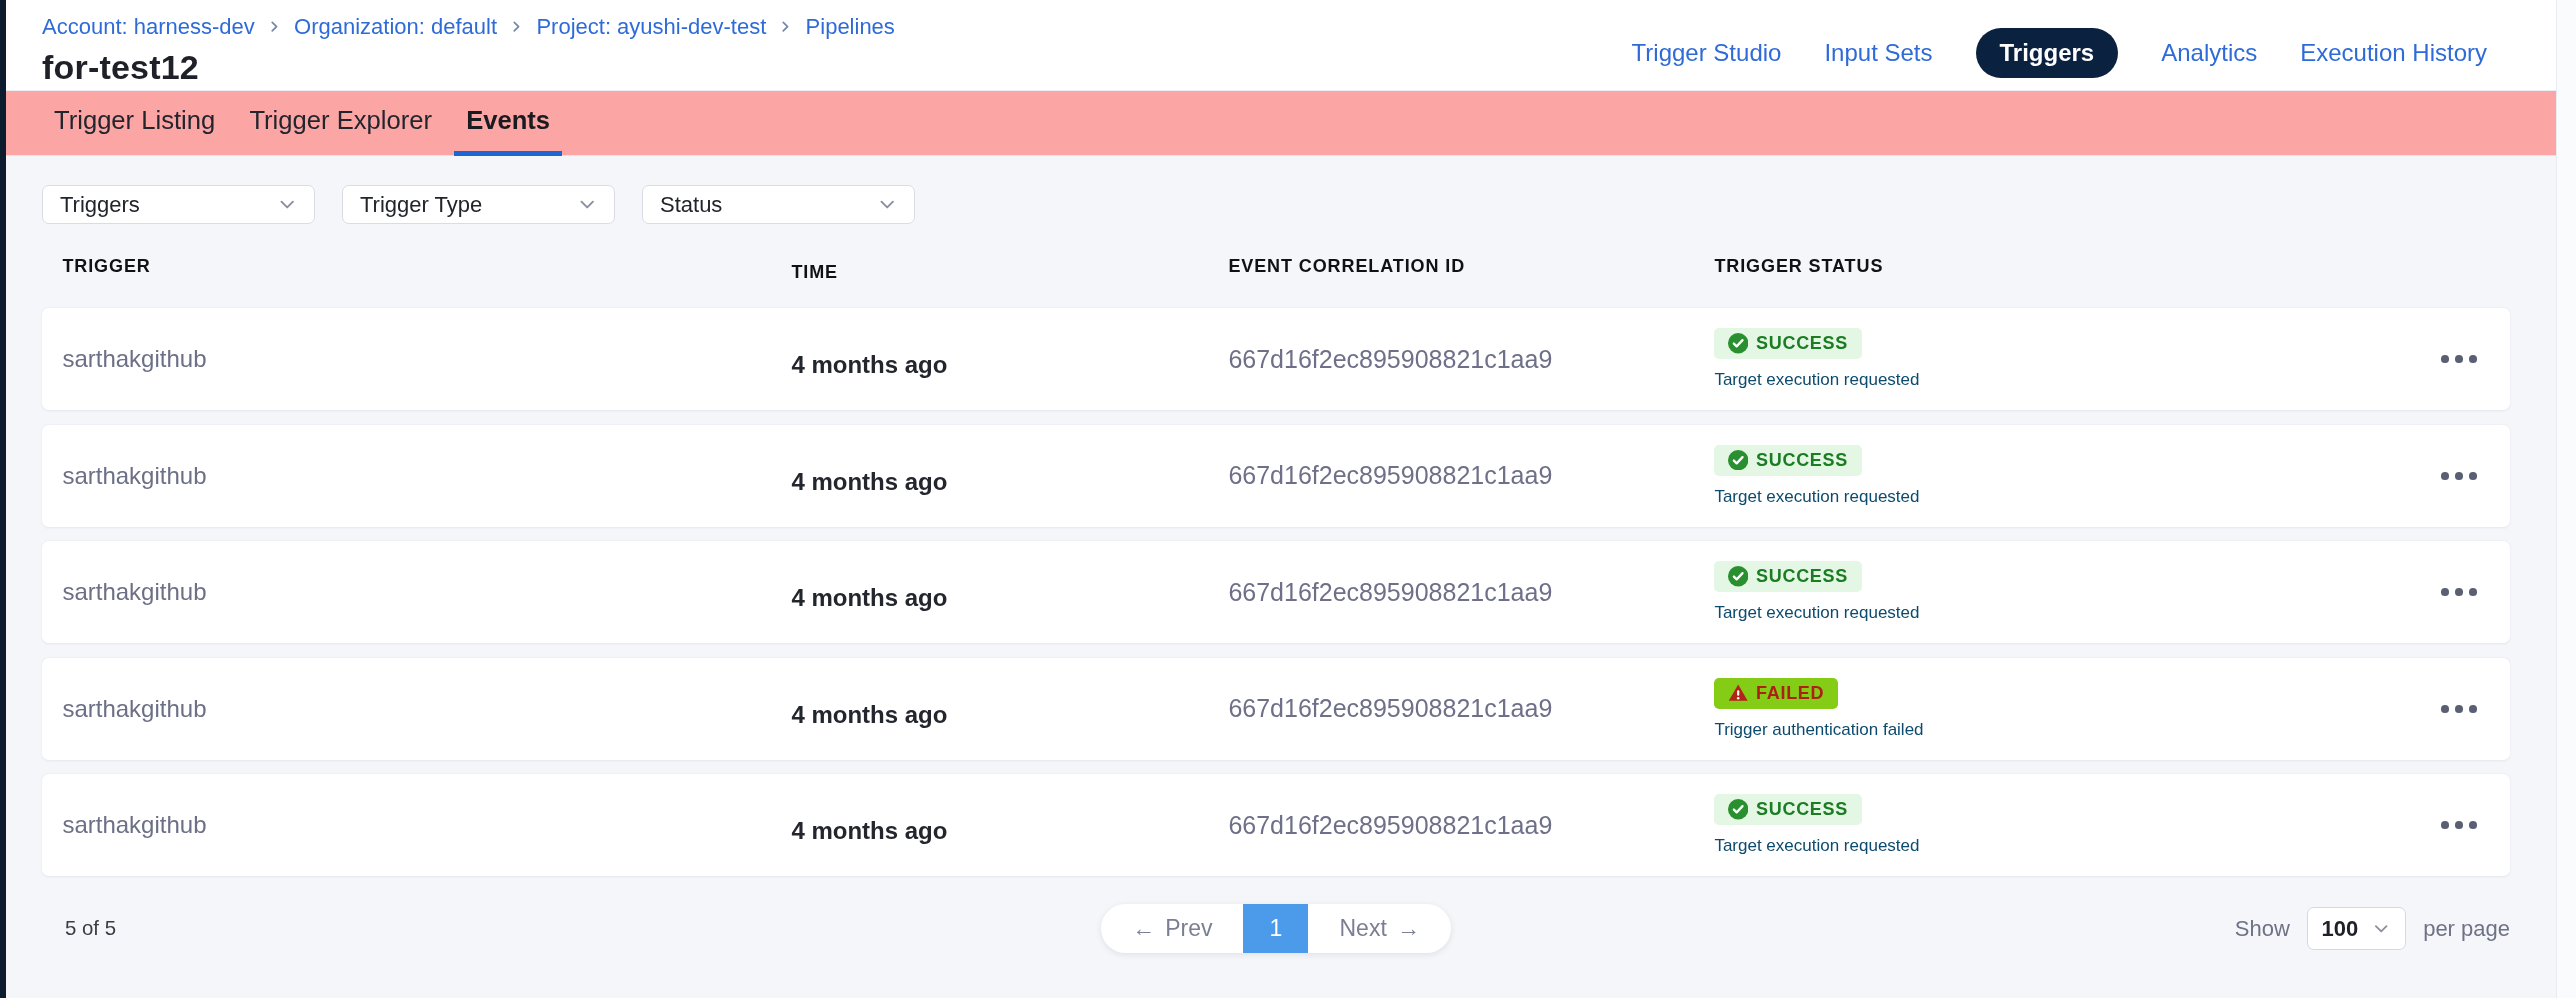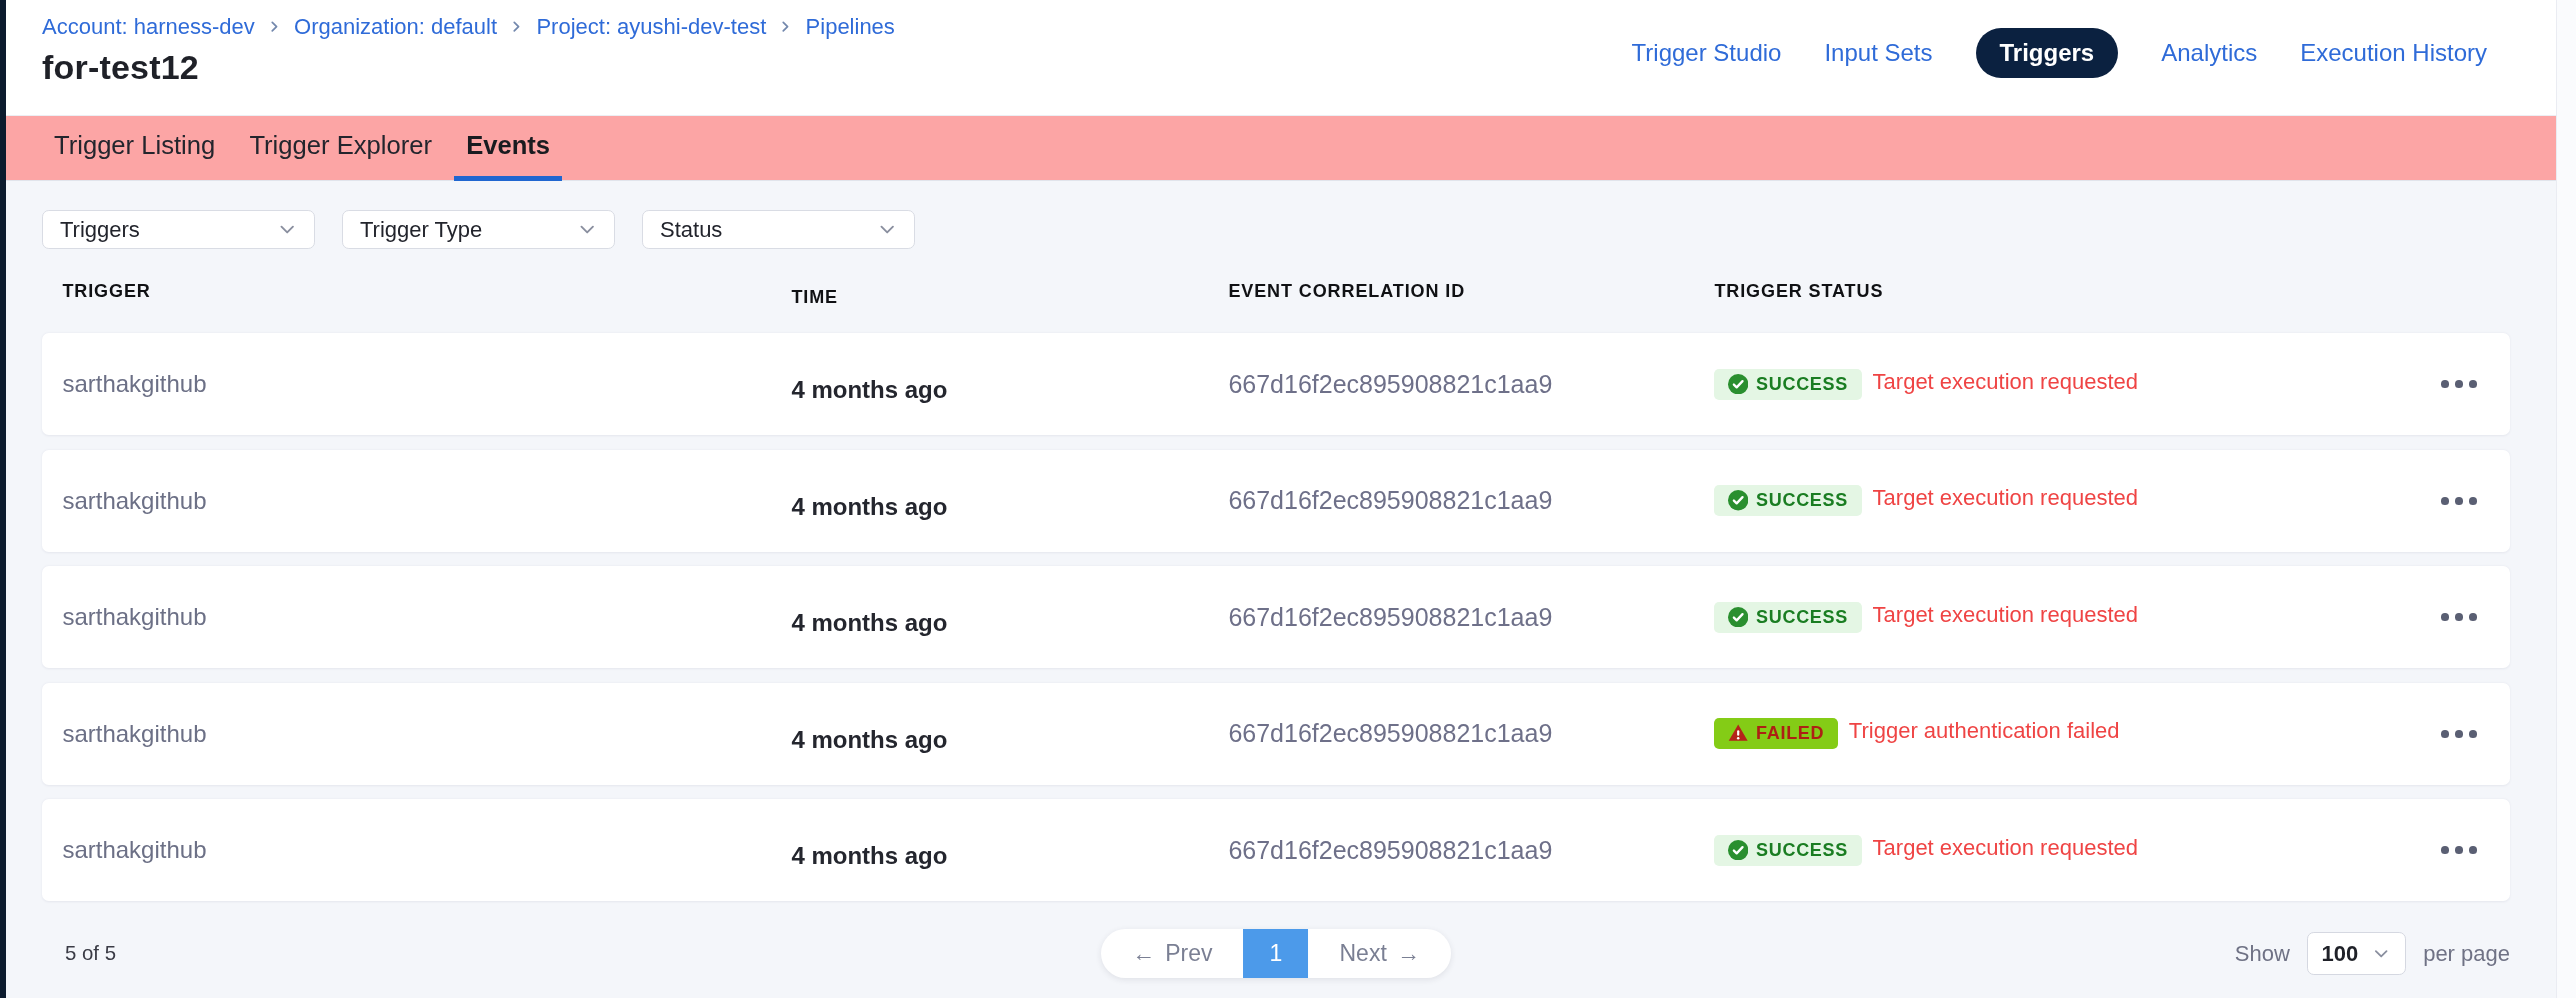--- a/index.html
+++ b/index.html
@@ -7,21 +7,21 @@
   body { font-family: "Liberation Sans", sans-serif; background: #f4f6fa; }
 
   .app { display: flex; width: 100%; height: 100%; }
   .left-rail { width: 6px; background: #0c1b2e; flex: 0 0 6px; }
   .main { flex: 1; display: flex; flex-direction: column; position: relative; background: #f4f6fa; }
 
   .scroll-strip { position: absolute; top: 0; right: 0; width: 20.4px; height: 100%;
     background: #fafbfd; border-left: 0.9px solid #eaecf2; z-index: 50; }
 
   
-  .header { background: #ffffff; height: 116px; padding: 13.6px 89px 0 36px;
+  .header { background: #ffffff; height: 91px; padding: 13.6px 89px 0 36px;
     display: flex; justify-content: space-between; border-bottom: 0.9px solid #eceef3; }
   .breadcrumb { display: flex; align-items: center; gap: 12px; font-size: 22px; }
   .crumb { color: #2f6bd8; text-decoration: none; cursor: pointer; }
   .crumb-sep { color: #7388ad; font-size: 20.4px; display: flex; align-items: center; }
   .page-title { margin-top: 8.5px; font-size: 34px; font-weight: 700; color: #1f2128; letter-spacing: 0.2px; }
 
   .top-nav { display: flex; align-items: center; gap: 43px; margin-top: 15.3px; height: 48px; }
   .top-nav-link { color: #2f6bd8; font-size: 24px; font-weight: 500; text-decoration: none; cursor: pointer; white-space: nowrap; }
   .top-nav-link.active { background: #0b2140; color: #ffffff; border-radius: 851px; padding: 11px 24px; font-weight: 600; }
 
@@ -51,27 +51,27 @@
 
   .thead { margin-bottom: 25.6px; }
   .th { font-size: 18px; font-weight: 700; color: #101114; letter-spacing: 0.9px; text-transform: uppercase; }
 
   .row-card { background: #ffffff; height: 102px; border-radius: 6.8px; margin-bottom: 14.5px;
     box-shadow: 0 0.9px 2.6px rgba(33,33,66,0.07); }
   .cell-trigger { font-size: 24px; color: #6c7086; }
   .cell-time { font-size: 24px; font-weight: 700; color: #24262e; }
   .cell-id { font-size: 25px; color: #6e7089; }
 
-  .status-stack { display: flex; gap: 11px; align-items: flex-start; }
+  .status-stack { display: flex; flex-direction: column; gap: 11px; align-items: flex-start; }
   .status-badge { display: inline-flex; align-items: center; gap: 7.7px; padding: 5.1px 13.6px;
     border-radius: 5.1px; font-size: 18px; font-weight: 700; letter-spacing: 0.7px; }
   .status-badge.success { background: #e4f6e4; color: #1a7d22; }
   .status-badge.failed  { background: #84cc16; color: #ad2014; }
   .badge-icon { width: 20.4px; height: 20.4px; }
-  .status-detail { font-size: 22px; color: #ef4444; }
+  .status-detail { font-size: 17px; color: #0c4a6e; }
 
   .dots-btn { display: flex; gap: 6px; align-items: center; cursor: pointer; padding: 12px; border-radius: 5.1px; }
   .dots-btn span { width: 7.7px; height: 7.7px; border-radius: 50%; background: #5a5f73; display: block; }
 
   
   .pagination { position: relative; height: 51px; margin-top: 27px; display: flex; align-items: center; }
   .page-summary { font-size: 20.4px; font-weight: 400; color: #3a3b45; margin-left: 23px; }
 
   .pager { position: absolute; left: 50%; transform: translateX(-50%); height: 49px;
     display: flex; align-items: stretch; background: #ffffff; border-radius: 851px;

